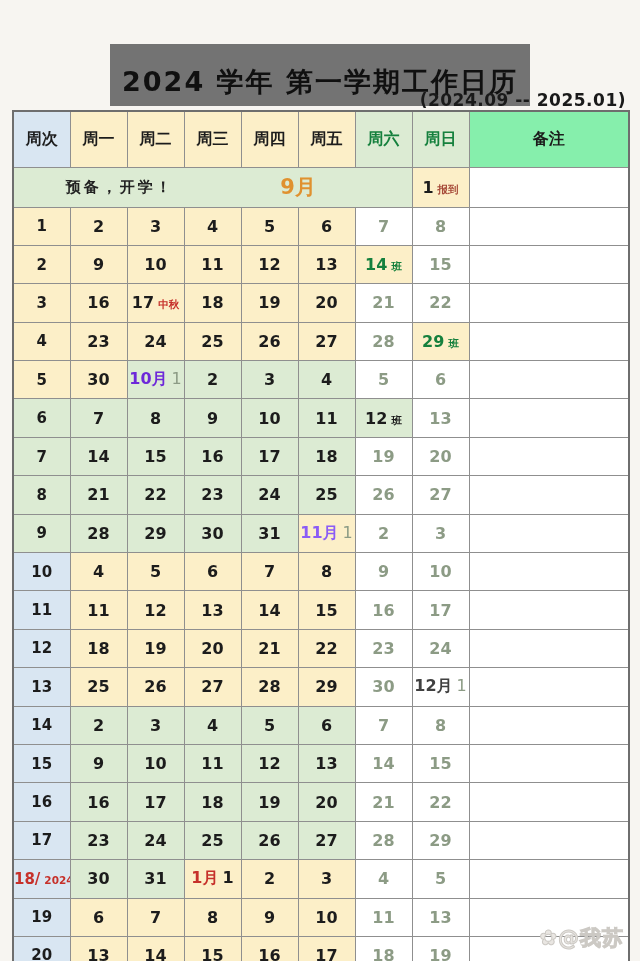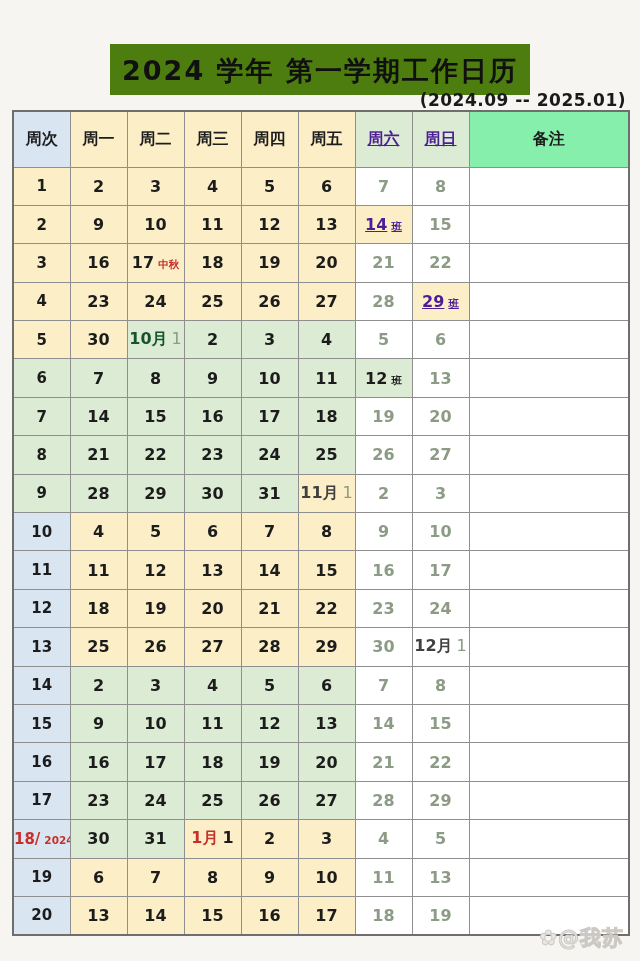--- a/index.html
+++ b/index.html
@@ -8,25 +8,25 @@
     background:#f7f5f1;
     font-family:"DejaVu Sans","Liberation Sans",sans-serif;
     overflow:hidden;
   }
   .page{position:relative;width:640px;height:961px;}
 
   
   .title-wrap{position:absolute;top:44px;left:0;right:0;text-align:center;}
   .title{
     display:inline-block;
-    background:#4d7c0f;
+    background:#737373;
     color:#101010;
     font-size:27px;font-weight:700;
     letter-spacing:2px;
-    padding:9px 12px 6px 12px;
+    padding:20px 12px 6px 12px;
   }
   .subtitle{
     position:absolute;top:90px;right:14px;
     font-size:17px;font-weight:600;color:#1a1a1a;
     letter-spacing:0.5px;
   }
 
   
   table.cal{
     position:absolute;left:12px;top:110px;
@@ -47,24 +47,24 @@
   th{font-size:16px;font-weight:700;color:#141414;}
 
   .bg-cream{background:#fcefc8;}
   .bg-green{background:#dcebd3;}
   .bg-blue{background:#d9e6f2;}
   .bg-white{background:#ffffff;}
   .bg-pink{background:#86efac;}
 
   .c-d{color:#1c1c1c;}
   .c-wk{color:#8c9b85;font-weight:500;}
-  .c-grn{color:#4c1d95;text-decoration:underline;}
+  .c-grn{color:#15803d;}
   .c-red{color:#c6302a;}
-  .c-gold{color:#14532d;}
-  .c-navy{color:#404040;}
+  .c-gold{color:#6d28d9;}
+  .c-navy{color:#8b5cf6;}
   .c-brown{color:#404040;}
   .c-rb{color:#a64a38;}
   .c-orange{color:#e0912f;}
 
   td.cell{font-size:16px;font-weight:700;}
   td.week-col{font-size:15px;font-weight:700;}
   td.cell span{display:inline-block;}
   td.cell span + span{margin-left:4px;}
   td.cell span.small{font-size:10.5px;font-weight:700;}
 
@@ -120,20 +120,28 @@
           <th class="bg-cream c-d">周二</th>
           <th class="bg-cream c-d">周三</th>
           <th class="bg-cream c-d">周四</th>
           <th class="bg-cream c-d">周五</th>
           <th class="bg-green c-grn">周六</th>
           <th class="bg-green c-grn">周日</th>
           <th class="bg-pink c-d">备注</th>
         </tr>
     </thead>
     <tbody id="cal-body">
+        <tr class="month-row">
+          <td colspan="7" class="month-cell bg-green">
+            <span class="m-label">预备，开学！</span>
+            <span class="m-name c-orange">9月</span>
+          </td>
+          <td class="cell bg-cream"><span class="c-d">1</span><span class="c-rb small">报到</span></td>
+          <td class="remark-col"></td>
+        </tr>
         <tr class="week-row">
           <td class="cell week-col bg-cream c-d">1</td>
           <td class="cell bg-cream c-d">2</td>
           <td class="cell bg-cream c-d">3</td>
           <td class="cell bg-cream c-d">4</td>
           <td class="cell bg-cream c-d">5</td>
           <td class="cell bg-cream c-d">6</td>
           <td class="cell bg-white c-wk">7</td>
           <td class="cell bg-white c-wk">8</td>
           <td class="remark-col"></td>

